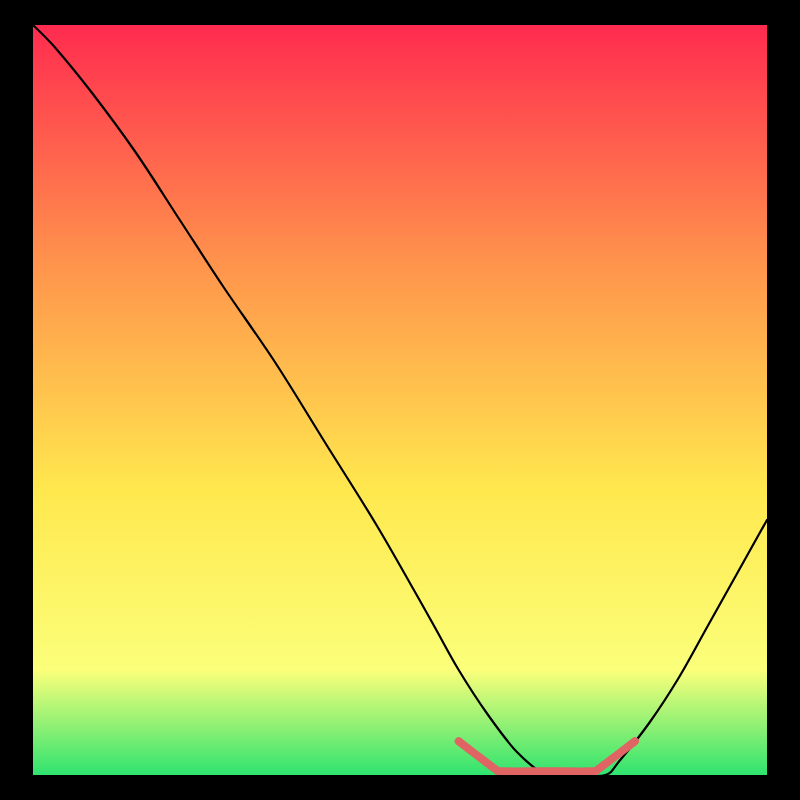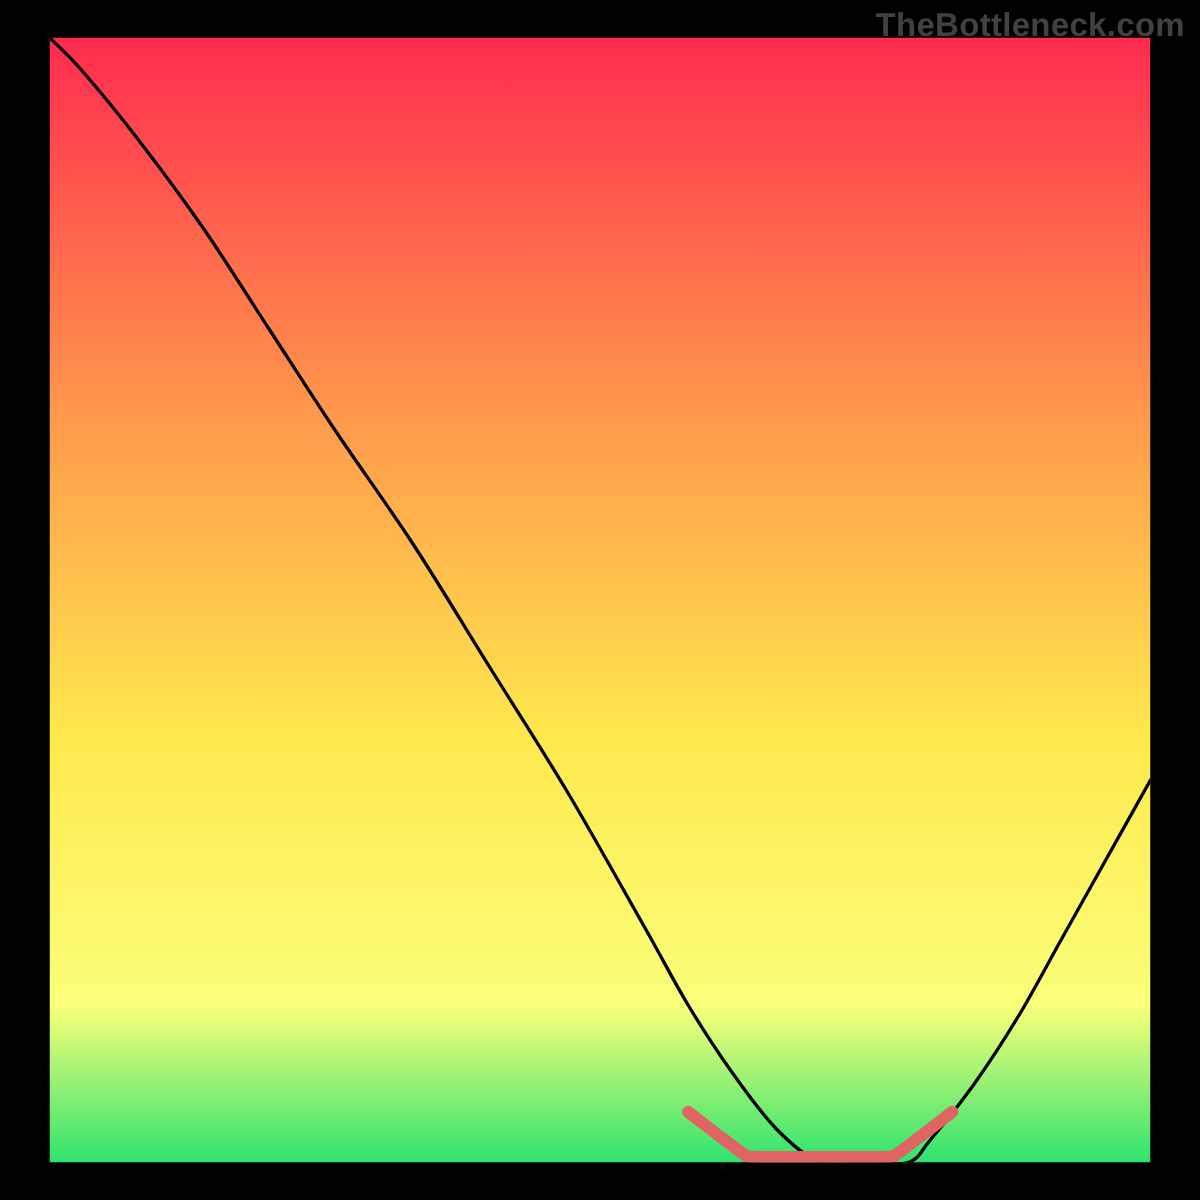--- a/index.html
+++ b/index.html
@@ -35,21 +35,20 @@
     height: 750px;
   }
   svg {
     display: block;
   }
 </style>
 </head>
 <body>
 
 <div class="frame">
-  <div class="watermark">TheBottleneck.com</div>
 
   <div class="plot-wrap">
     <svg id="chart-svg" width="734" height="750" viewBox="0 0 734 750" preserveAspectRatio="none">
       <defs>
         <linearGradient id="bg-grad" x1="0" y1="0" x2="0" y2="1">
           <stop id="g0" offset="0%" stop-color="#ff2b4f"></stop>
           <stop id="g1" offset="32%" stop-color="#ff944c"></stop>
           <stop id="g2" offset="62%" stop-color="#ffe84e"></stop>
           <stop id="g3" offset="86%" stop-color="#fbff7a"></stop>
           <stop id="g4" offset="100%" stop-color="#2fe36f"></stop>

